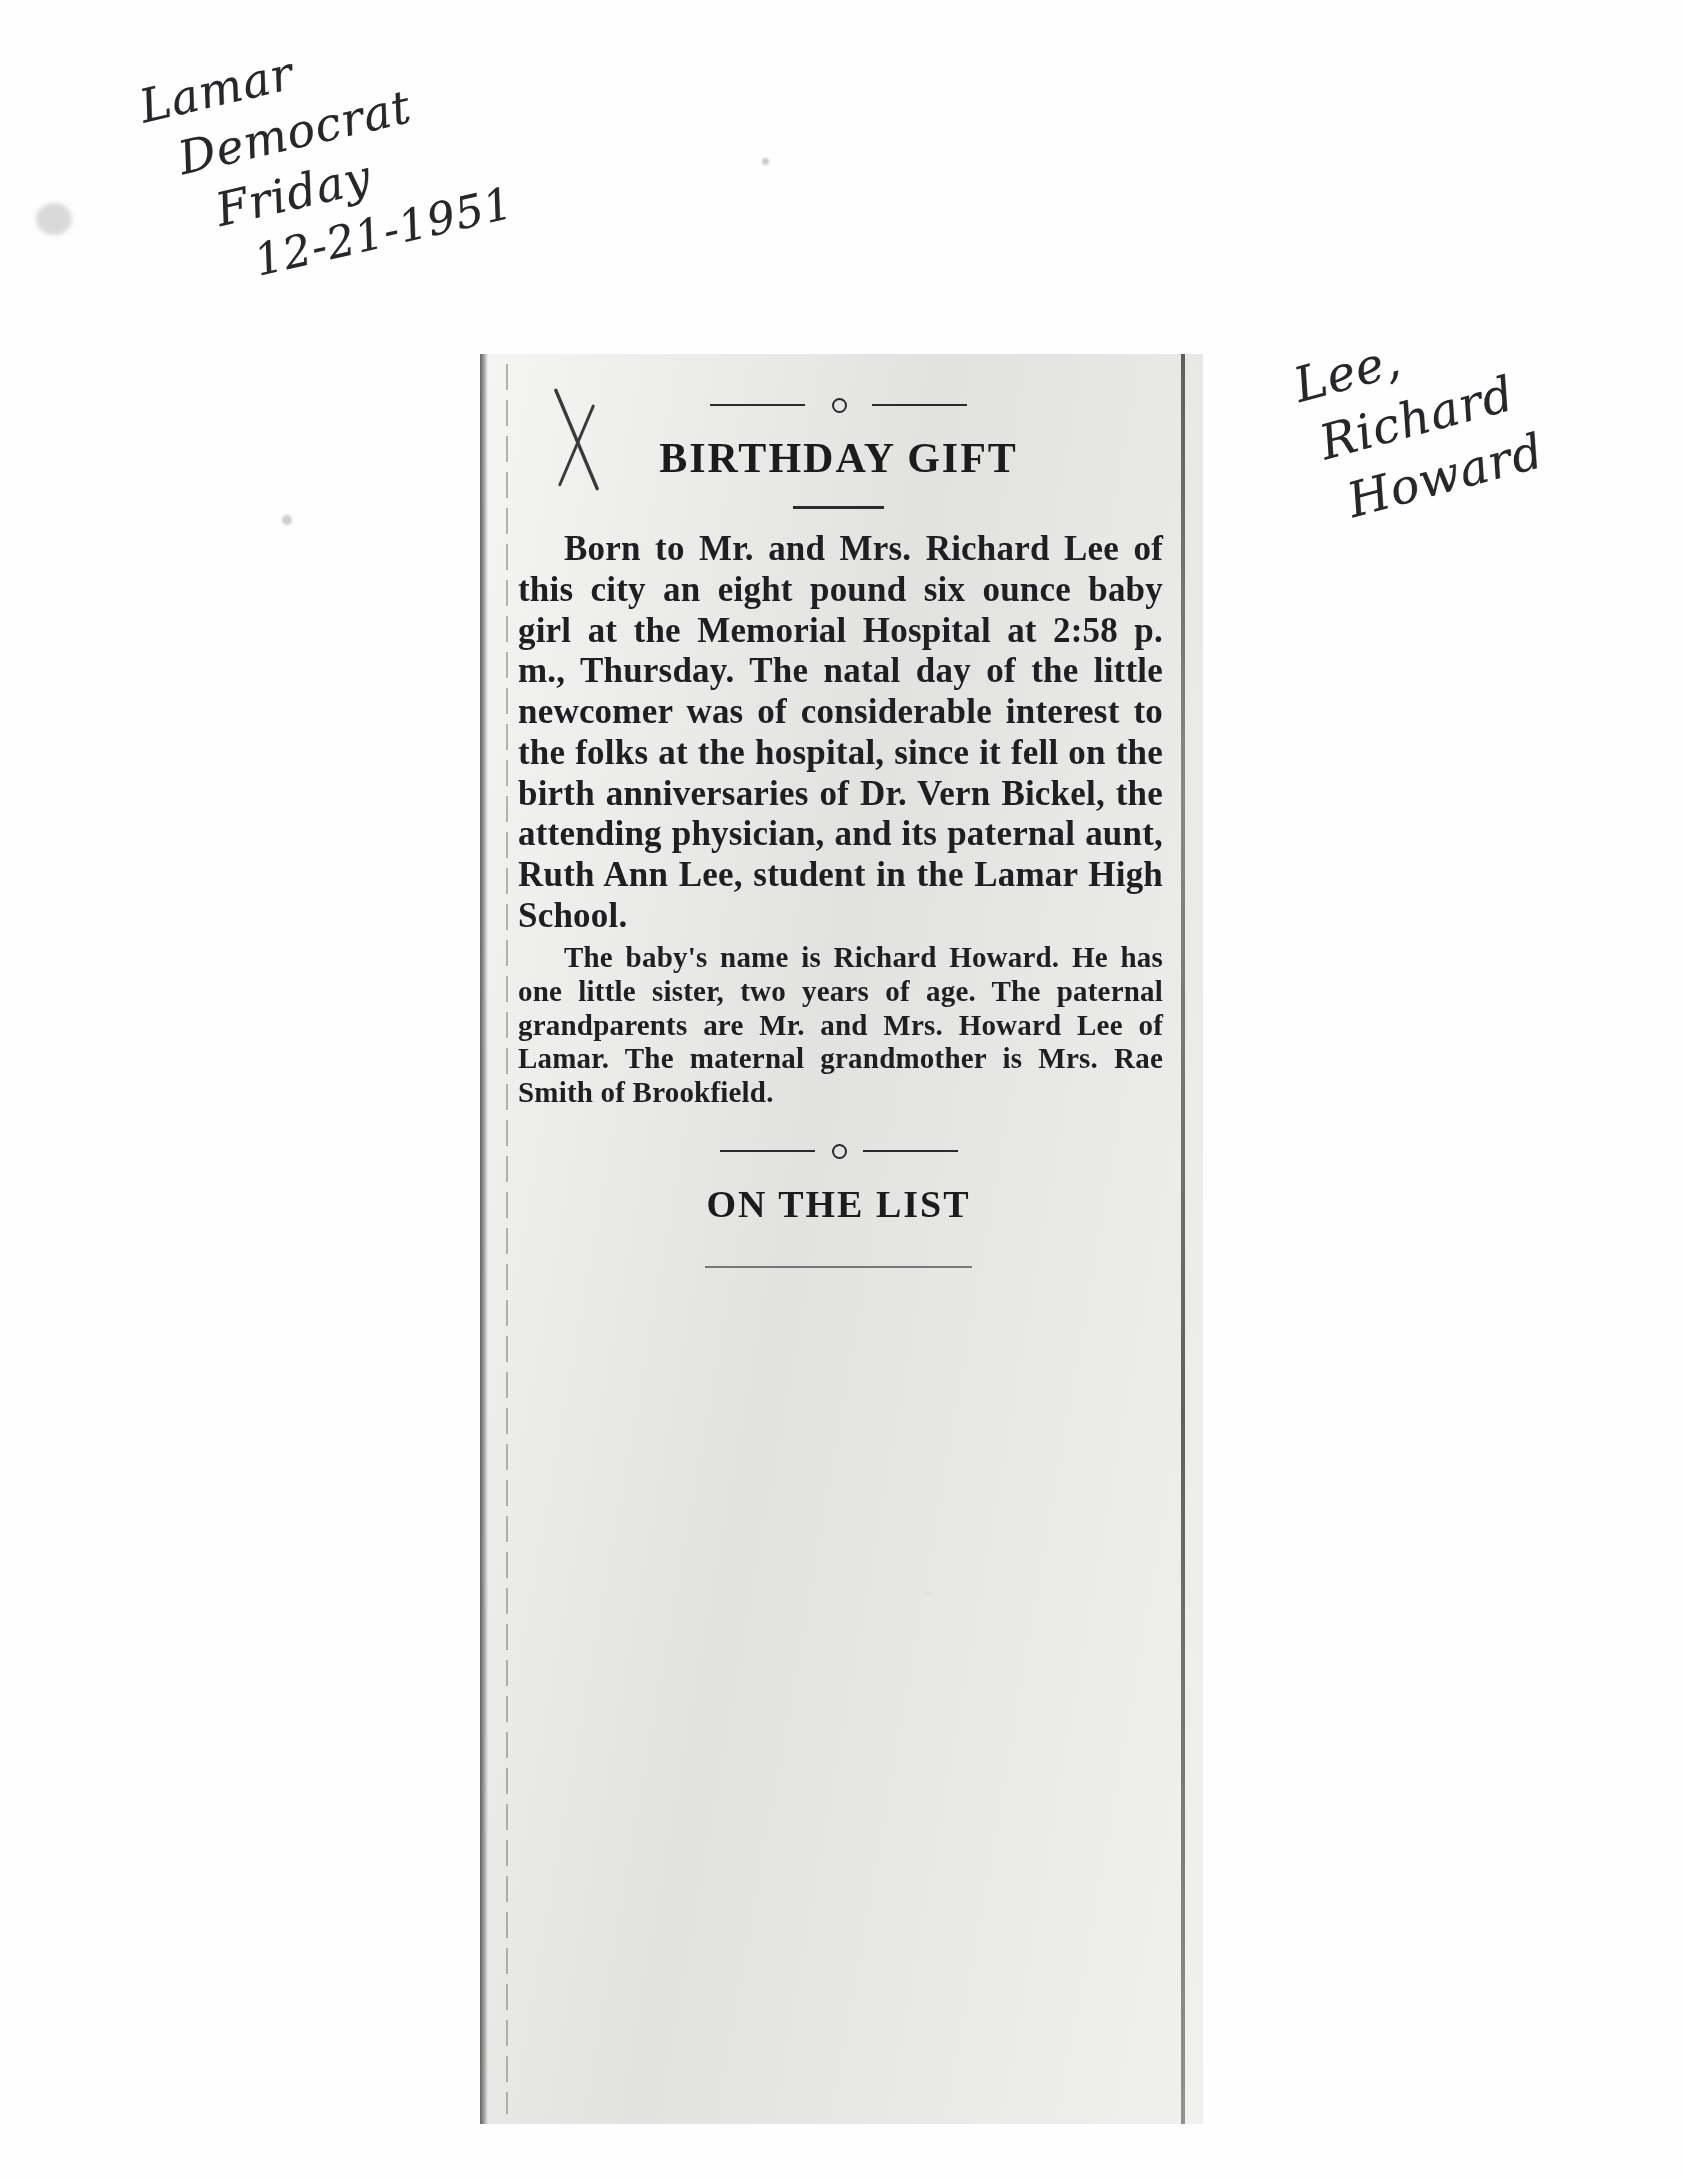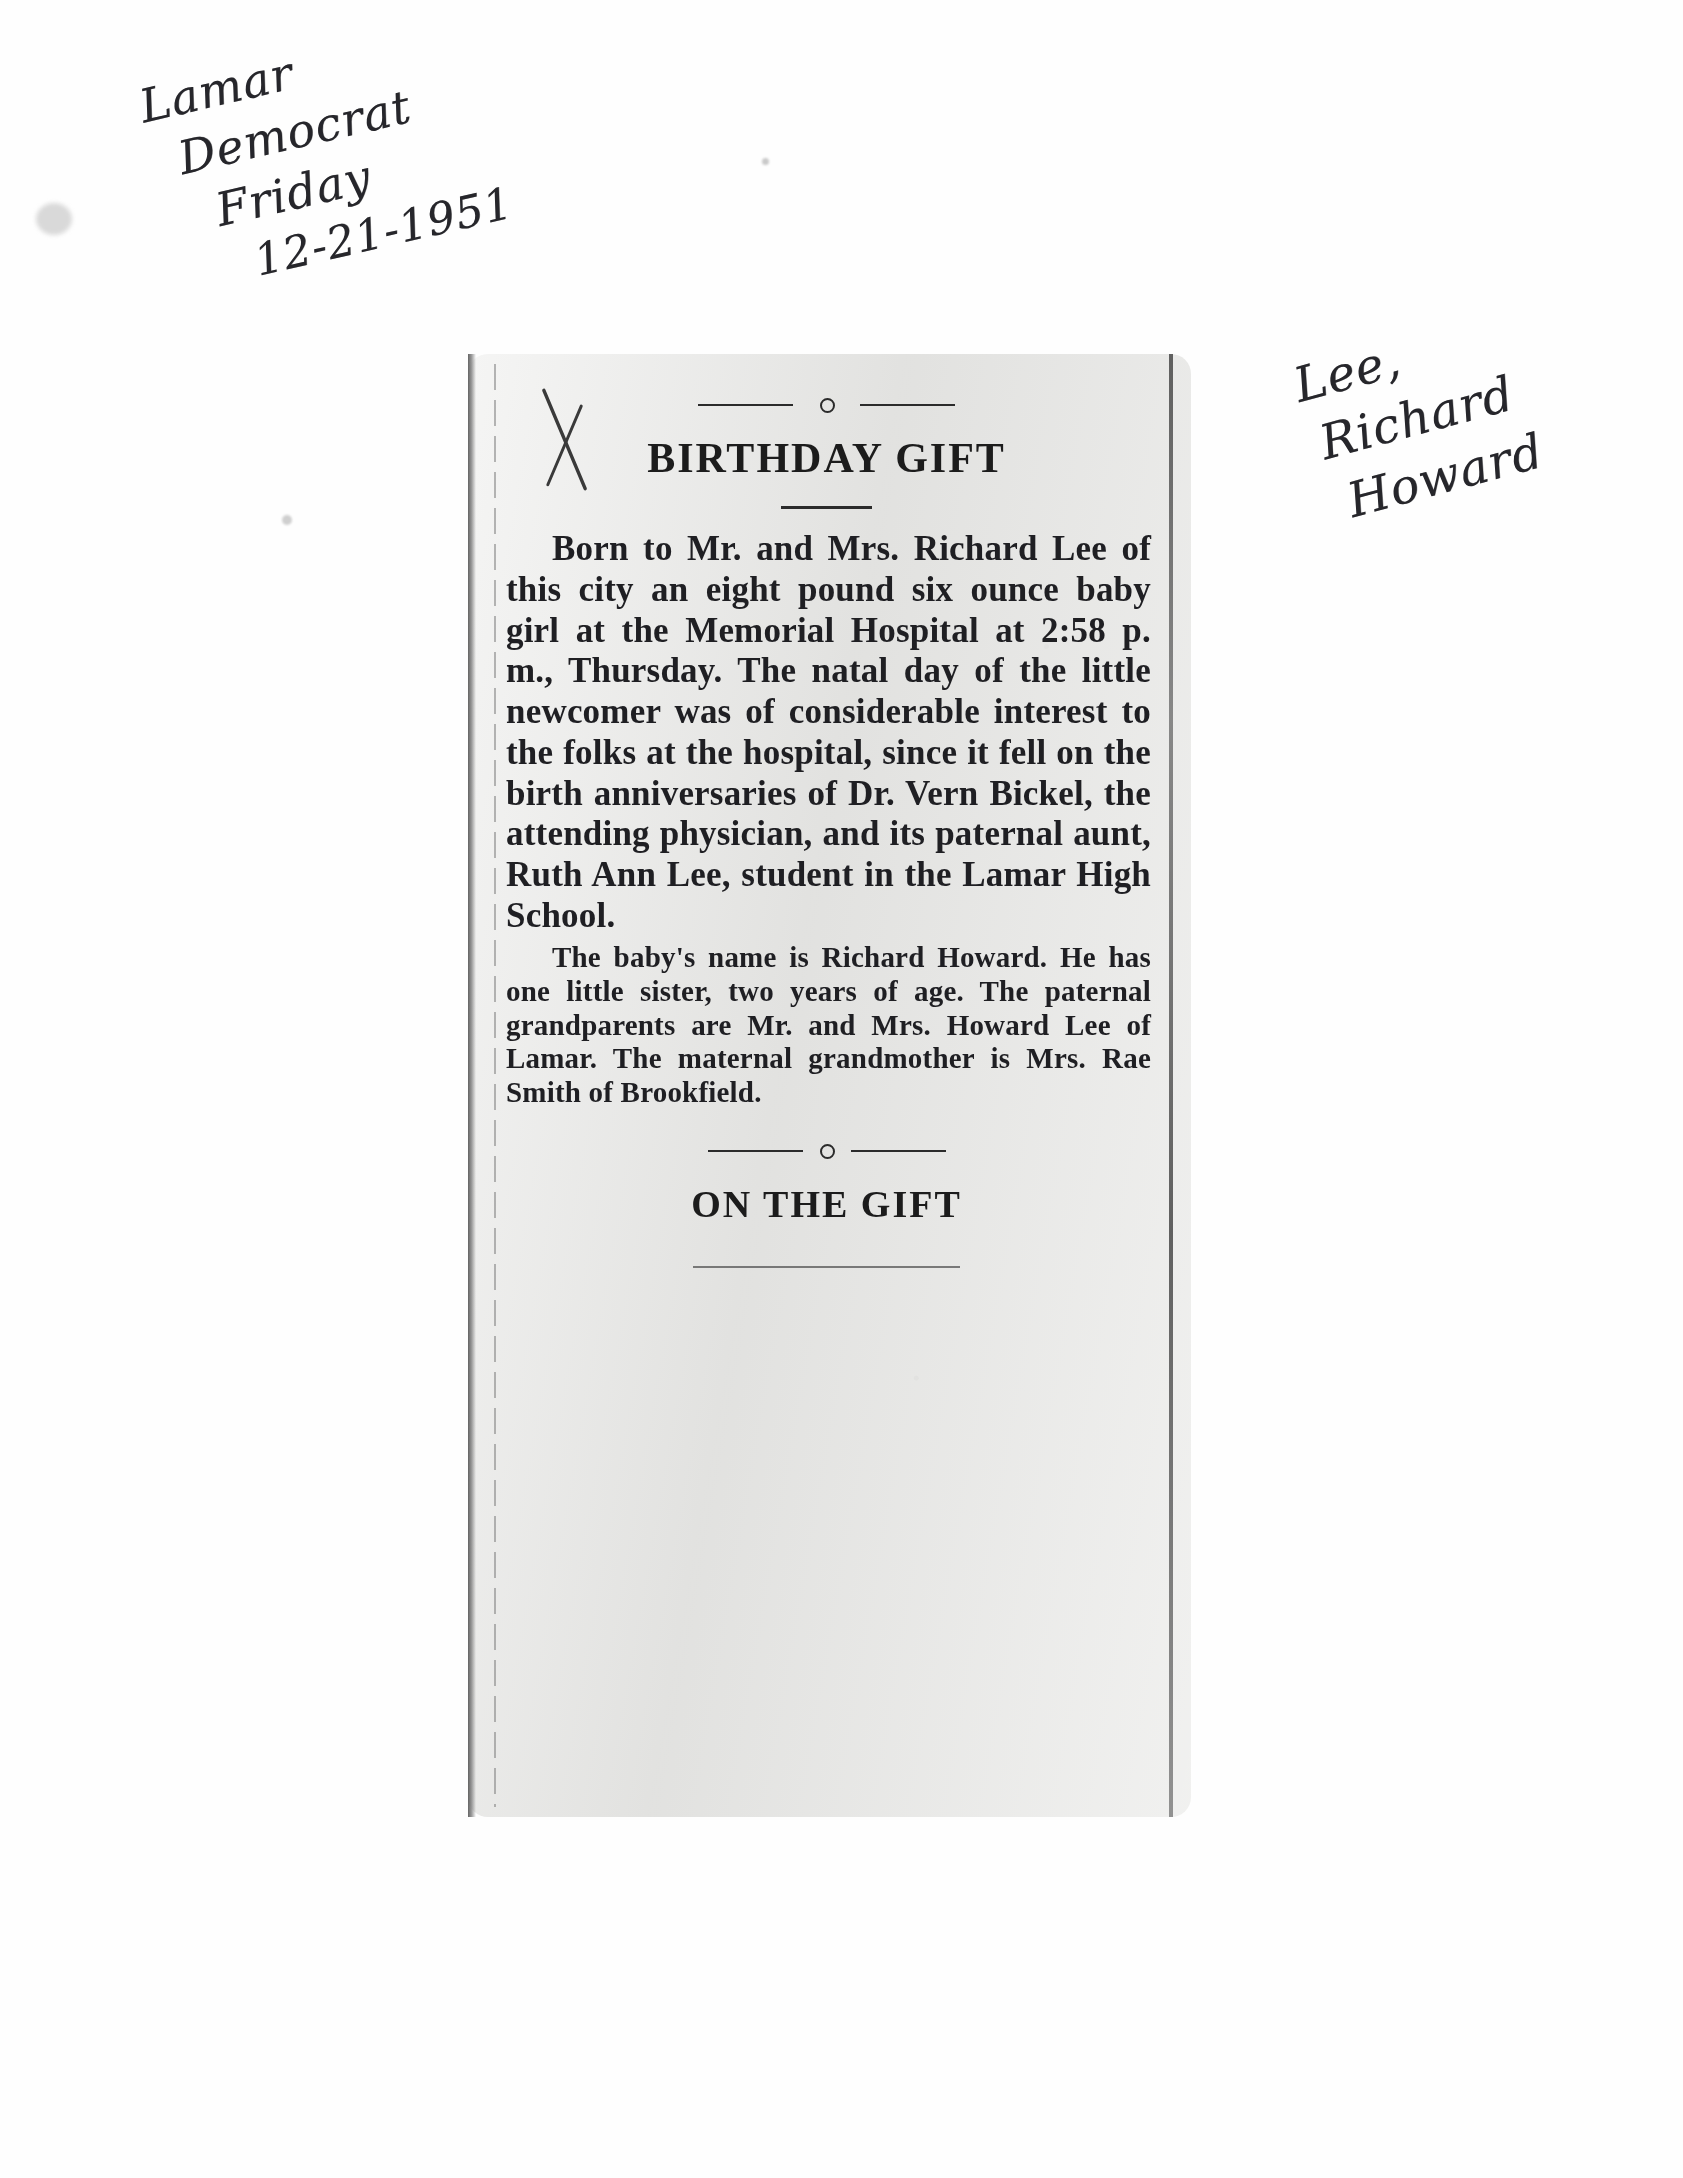--- a/index.html
+++ b/index.html
@@ -90,29 +90,28 @@
     line-height: 1.3;
     font-weight: 500;
     text-shadow: 0.5px 0 0 rgba(0,0,0,0.35);
   }
   #hw-right .line.l2 { padding-left: 10px; }
   #hw-right .line.l3 { padding-left: 22px; }
 
   
   #clipping {
     position: absolute;
-    left: 468px;
+    left: 480px;
     top: 354px;
     width: 723px;
-    height: 1463px;
+    height: 1770px;
     background: #e9e9e7;
     background-image:
       linear-gradient(100deg, rgba(255,255,255,0.55) 0%, rgba(0,0,0,0.03) 45%, rgba(255,255,255,0.35) 100%);
     box-shadow: 0 0 0 0 rgba(0,0,0,0);
-    border-radius: 20px;
   }
   
   #clipping::before {
     content: "";
     position: absolute;
     left: 0; top: 0; bottom: 0;
     width: 8px;
     background: linear-gradient(to right, #4a4a4a 0%, #8a8a8a 45%, rgba(200,200,200,0) 100%);
     opacity: 0.85;
   }
@@ -302,21 +301,21 @@
         <p class="indent">Born to Mr. and Mrs. Richard Lee of this city an eight pound six ounce baby girl at the Memorial Hospital at 2:58 p. m., Thursday. The natal day of the little newcomer was of considerable interest to the folks at the hospital, since it fell on the birth anniversaries of Dr. Vern Bickel, the attending physician, and its paternal aunt, Ruth Ann Lee, student in the Lamar High School.</p>
         <p class="indent mixed">The baby's name is Richard Howard. He has one little sister, two years of age. The paternal grandparents are Mr. and Mrs. Howard Lee of Lamar. The maternal grandmother is Mrs. Rae Smith of Brookfield.</p>
       </div>
 
       <div class="ornament bottom-ornament">
         <div class="bar left"></div>
         <div class="o"></div>
         <div class="bar right"></div>
       </div>
 
-      <div class="subhead">ON THE GIFT</div>
+      <div class="subhead">ON THE LIST</div>
 
       <div class="rule-bottom"></div>
     </div>
     <div class="grain"></div>
   </div>
 
 </div>
 
 
 </body></html>

